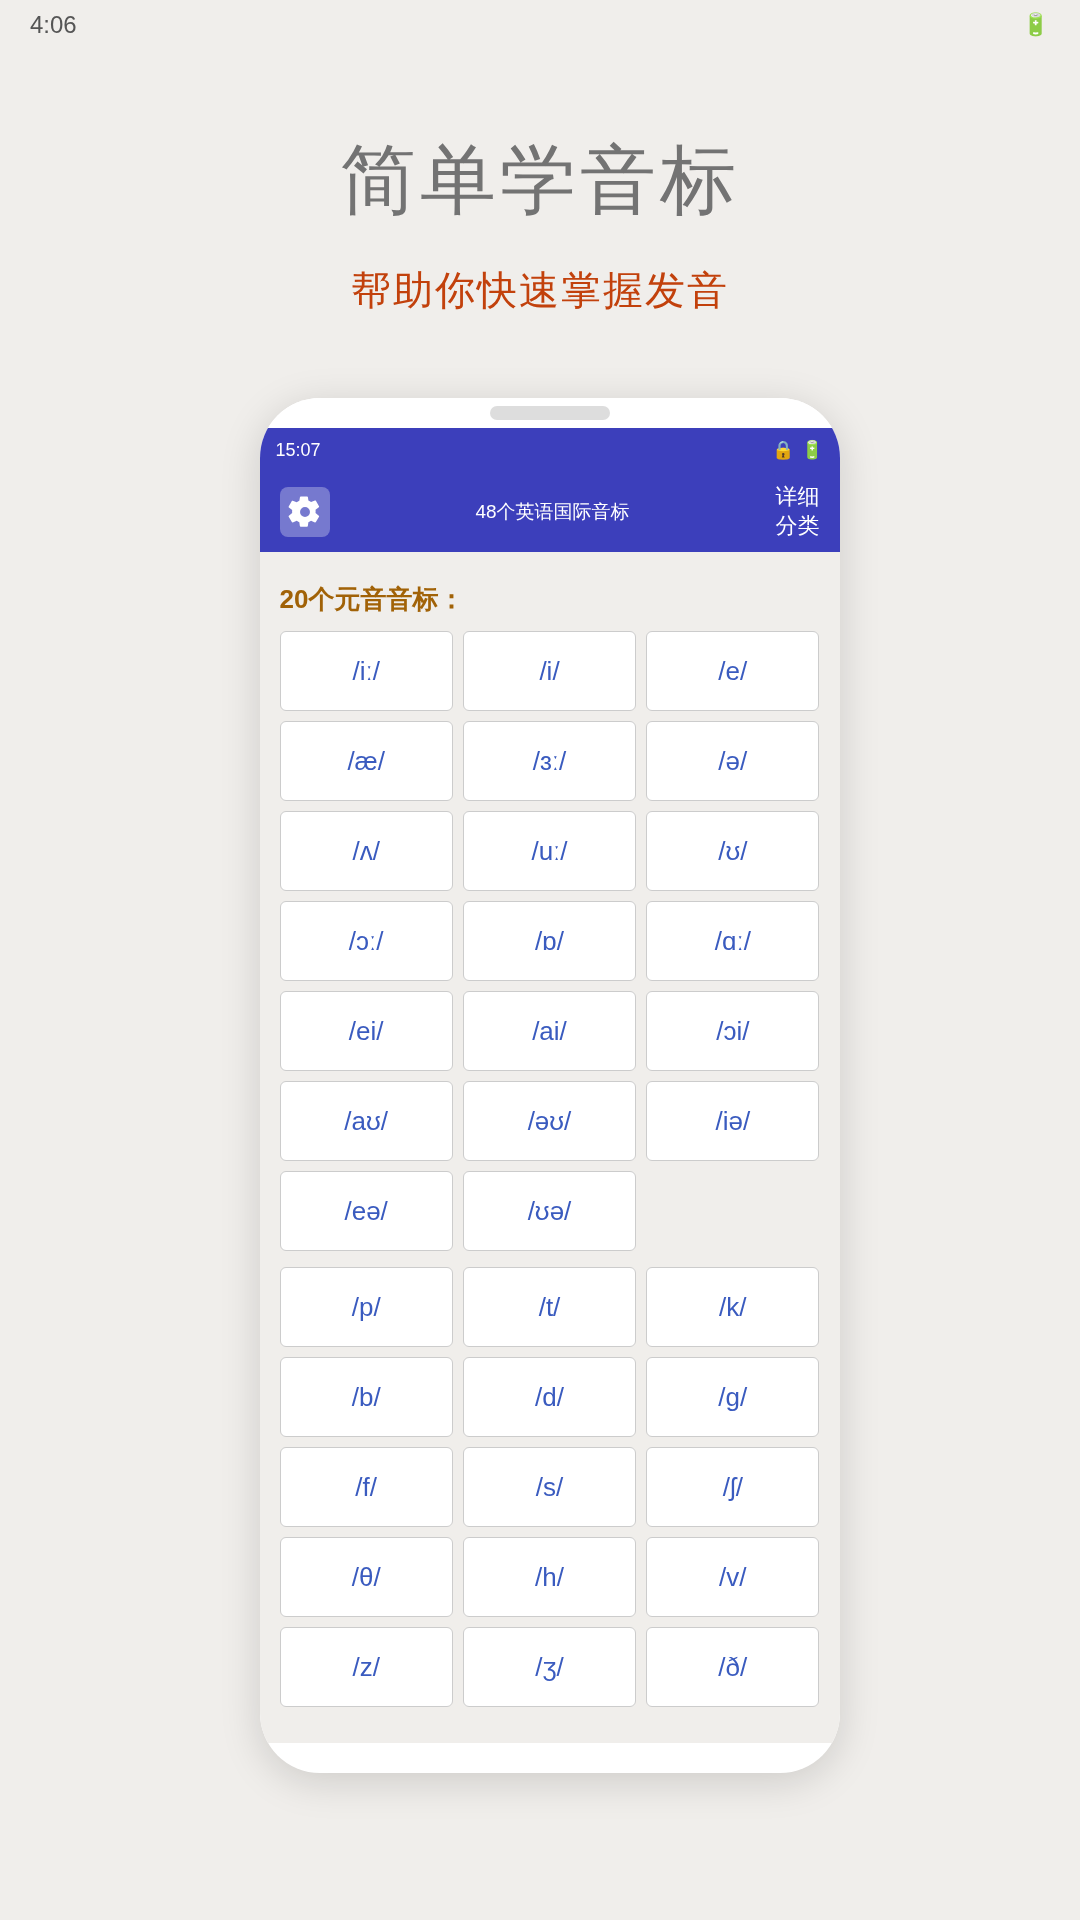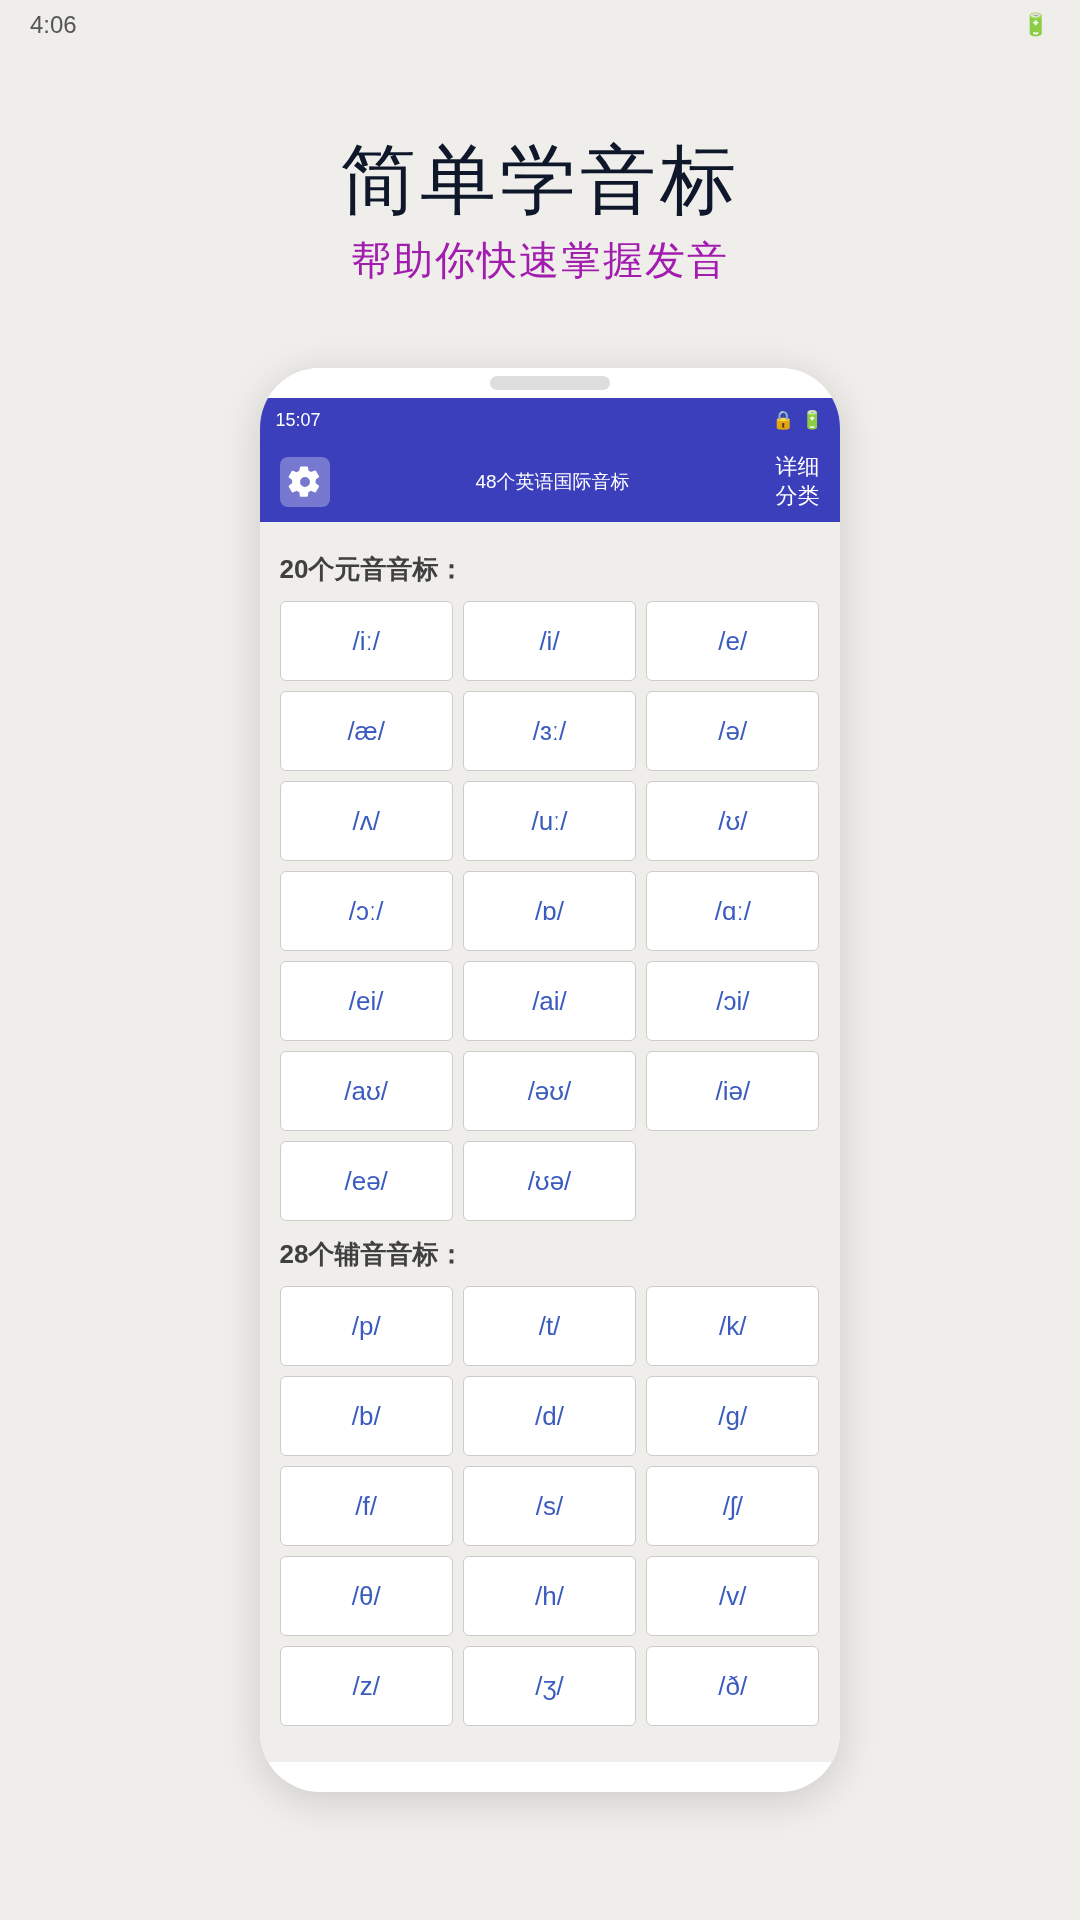--- a/index.html
+++ b/index.html
@@ -37,28 +37,29 @@
 
     .status-right span {
       font-size: 22px;
       color: #555;
     }
 
     .app-title {
       margin-top: 80px;
       font-size: 76px;
       font-weight: 300;
-      color: #0f172a;
+      color: #737373;
       letter-spacing: 4px;
       text-align: center;
     }
 
     .app-subtitle {
+      margin-top: 30px;
       font-size: 40px;
-      color: #a21caf;
+      color: #c2410c;
       letter-spacing: 2px;
       text-align: center;
     }
 
     .phone-mockup {
       margin-top: 80px;
       width: 580px;
       background: #ffffff;
       border-radius: 60px;
       box-shadow: 0 8px 40px rgba(0,0,0,0.15);
@@ -142,21 +143,21 @@
     }
 
     .phone-content {
       background: #f0eeeb;
       padding: 20px 20px;
     }
 
     .section-title {
       font-size: 26px;
       font-weight: 600;
-      color: #404040;
+      color: #a16207;
       margin-bottom: 14px;
       margin-top: 10px;
     }
 
     .phoneme-grid {
       display: grid;
       grid-template-columns: repeat(3, 1fr);
       gap: 10px;
       margin-bottom: 16px;
     }
@@ -236,21 +237,20 @@
         <div class="phoneme-cell">/ai/</div>
         <div class="phoneme-cell">/ɔi/</div>
         <div class="phoneme-cell">/aʊ/</div>
         <div class="phoneme-cell">/əʊ/</div>
         <div class="phoneme-cell">/iə/</div>
         <div class="phoneme-cell">/eə/</div>
         <div class="phoneme-cell">/ʊə/</div>
       </div>
 
     <div class="section-consonant">
-      <div class="section-title">28个辅音音标：</div>
       <div class="phoneme-grid" id="consonant-grid">
           <div class="phoneme-cell">/p/</div>
           <div class="phoneme-cell">/t/</div>
           <div class="phoneme-cell">/k/</div>
           <div class="phoneme-cell">/b/</div>
           <div class="phoneme-cell">/d/</div>
           <div class="phoneme-cell">/g/</div>
           <div class="phoneme-cell">/f/</div>
           <div class="phoneme-cell">/s/</div>
           <div class="phoneme-cell">/ʃ/</div>

